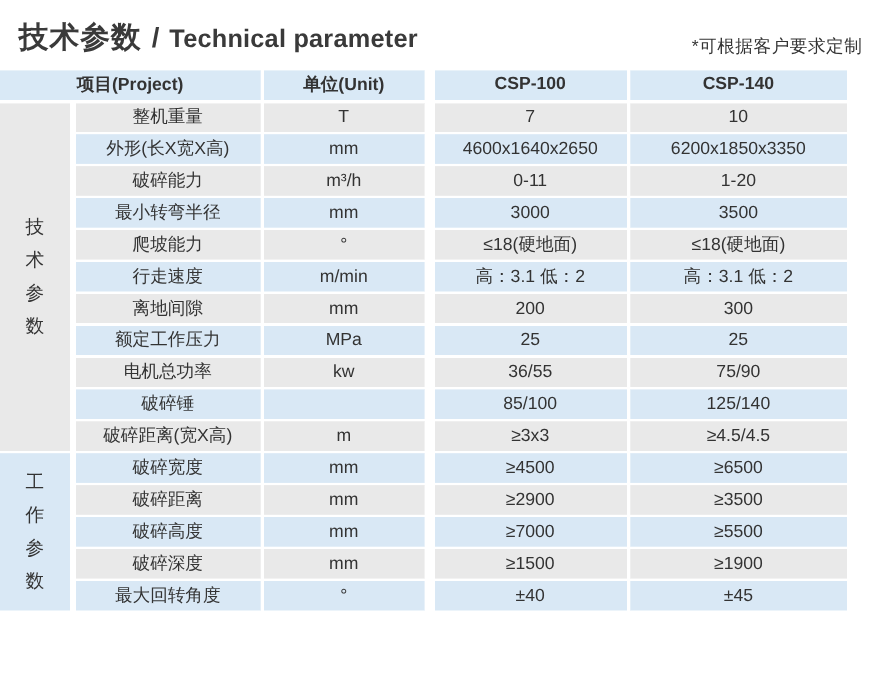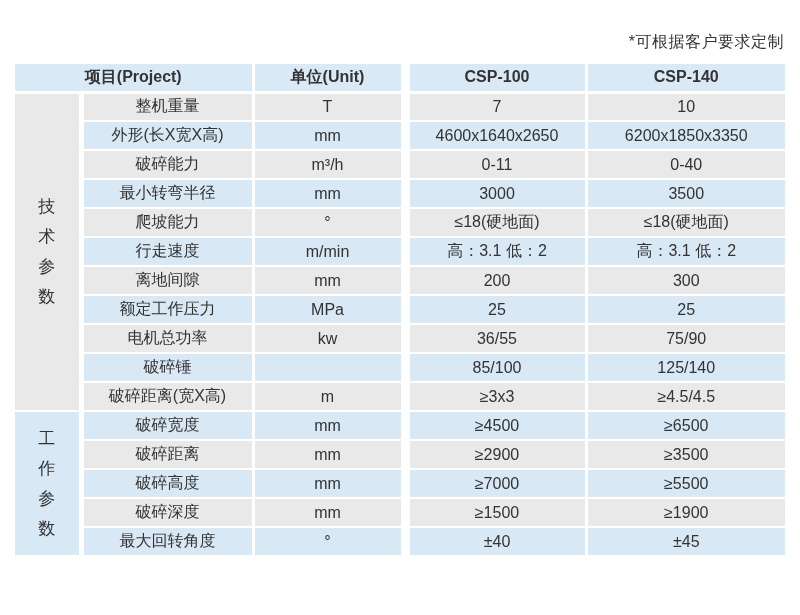--- a/index.html
+++ b/index.html
@@ -24,21 +24,21 @@
   .title-sep { font-size: 25px; font-weight: 700; }
   .title-en { font-size: 23px; font-weight: 700; letter-spacing: 0.2px; }
   .note {
     position: absolute; right: 16px; top: 32px;
     font-size: 16px; color: #333333; letter-spacing: 0.5px; margin-left: 16px;
   }
 
   
   table.spec-table {
     border-collapse: collapse; table-layout: fixed;
-    width: 770px; margin-left: 15px;
+    width: 770px; 
   }
   th, td {
     padding: 0; text-align: center; vertical-align: middle;
     font-size: 16px; font-weight: 400; color: #333333;
     border-bottom: 2px solid #ffffff;
     overflow: hidden; white-space: nowrap;
   }
   
   .header-row th {
     background: var(--header-blue, #d9e9f6);
@@ -64,20 +64,25 @@
     justify-content: center; gap: 13px;
     font-size: 17px; font-weight: 500; color: #333333; line-height: 1;
   }
 </style>
 </head>
 <body>
 
 <div class="page">
 
   <div class="header-bar">
+    <div class="title">
+      <span class="title-zh">技术参数</span>
+      <span class="title-sep">/</span>
+      <span class="title-en">Technical parameter</span>
+    </div>
     <div class="note">*可根据客户要求定制</div>
   </div>
 
   <table class="spec-table">
     <colgroup>
       <col style="width:66px">
       <col style="width:172px">
       <col style="width:152px">
       <col style="width:181px">
       <col style="width:199px">
@@ -108,21 +113,21 @@
         <tr class="row-blue">
           <td class="b-r3">外形(长X宽X高)</td>
           <td class="b-r9">mm</td>
           <td class="b-r3">4600x1640x2650</td>
           <td class="">6200x1850x3350</td>
         </tr>
         <tr class="row-gray">
           <td class="b-r3">破碎能力</td>
           <td class="b-r9">m³/h</td>
           <td class="b-r3">0-11</td>
-          <td class="">0-40</td>
+          <td class="">1-20</td>
         </tr>
         <tr class="row-blue">
           <td class="b-r3">最小转弯半径</td>
           <td class="b-r9">mm</td>
           <td class="b-r3">3000</td>
           <td class="">3500</td>
         </tr>
         <tr class="row-gray">
           <td class="b-r3">爬坡能力</td>
           <td class="b-r9">°</td>

